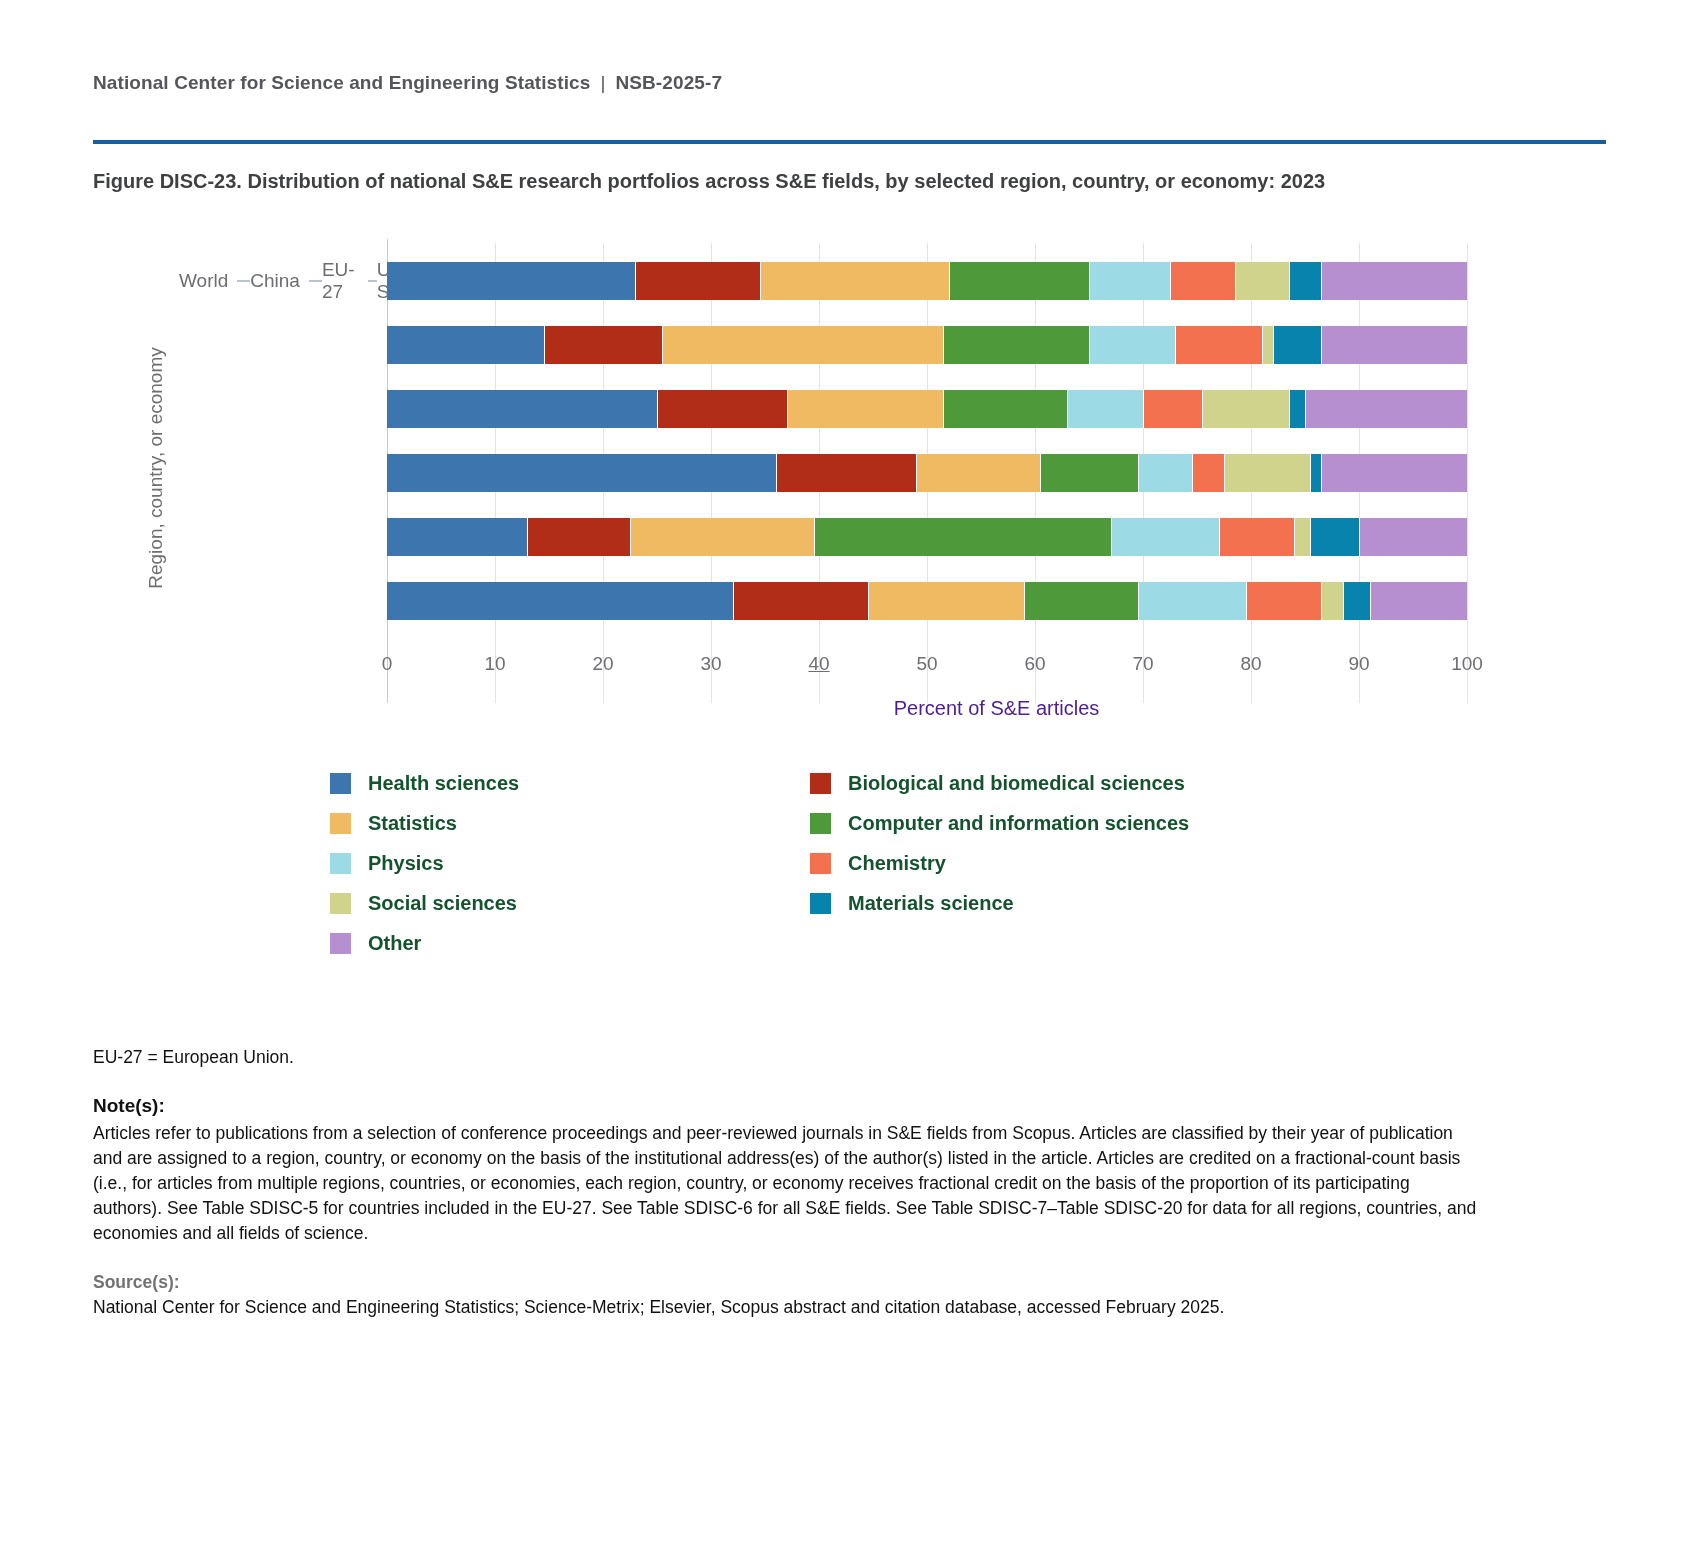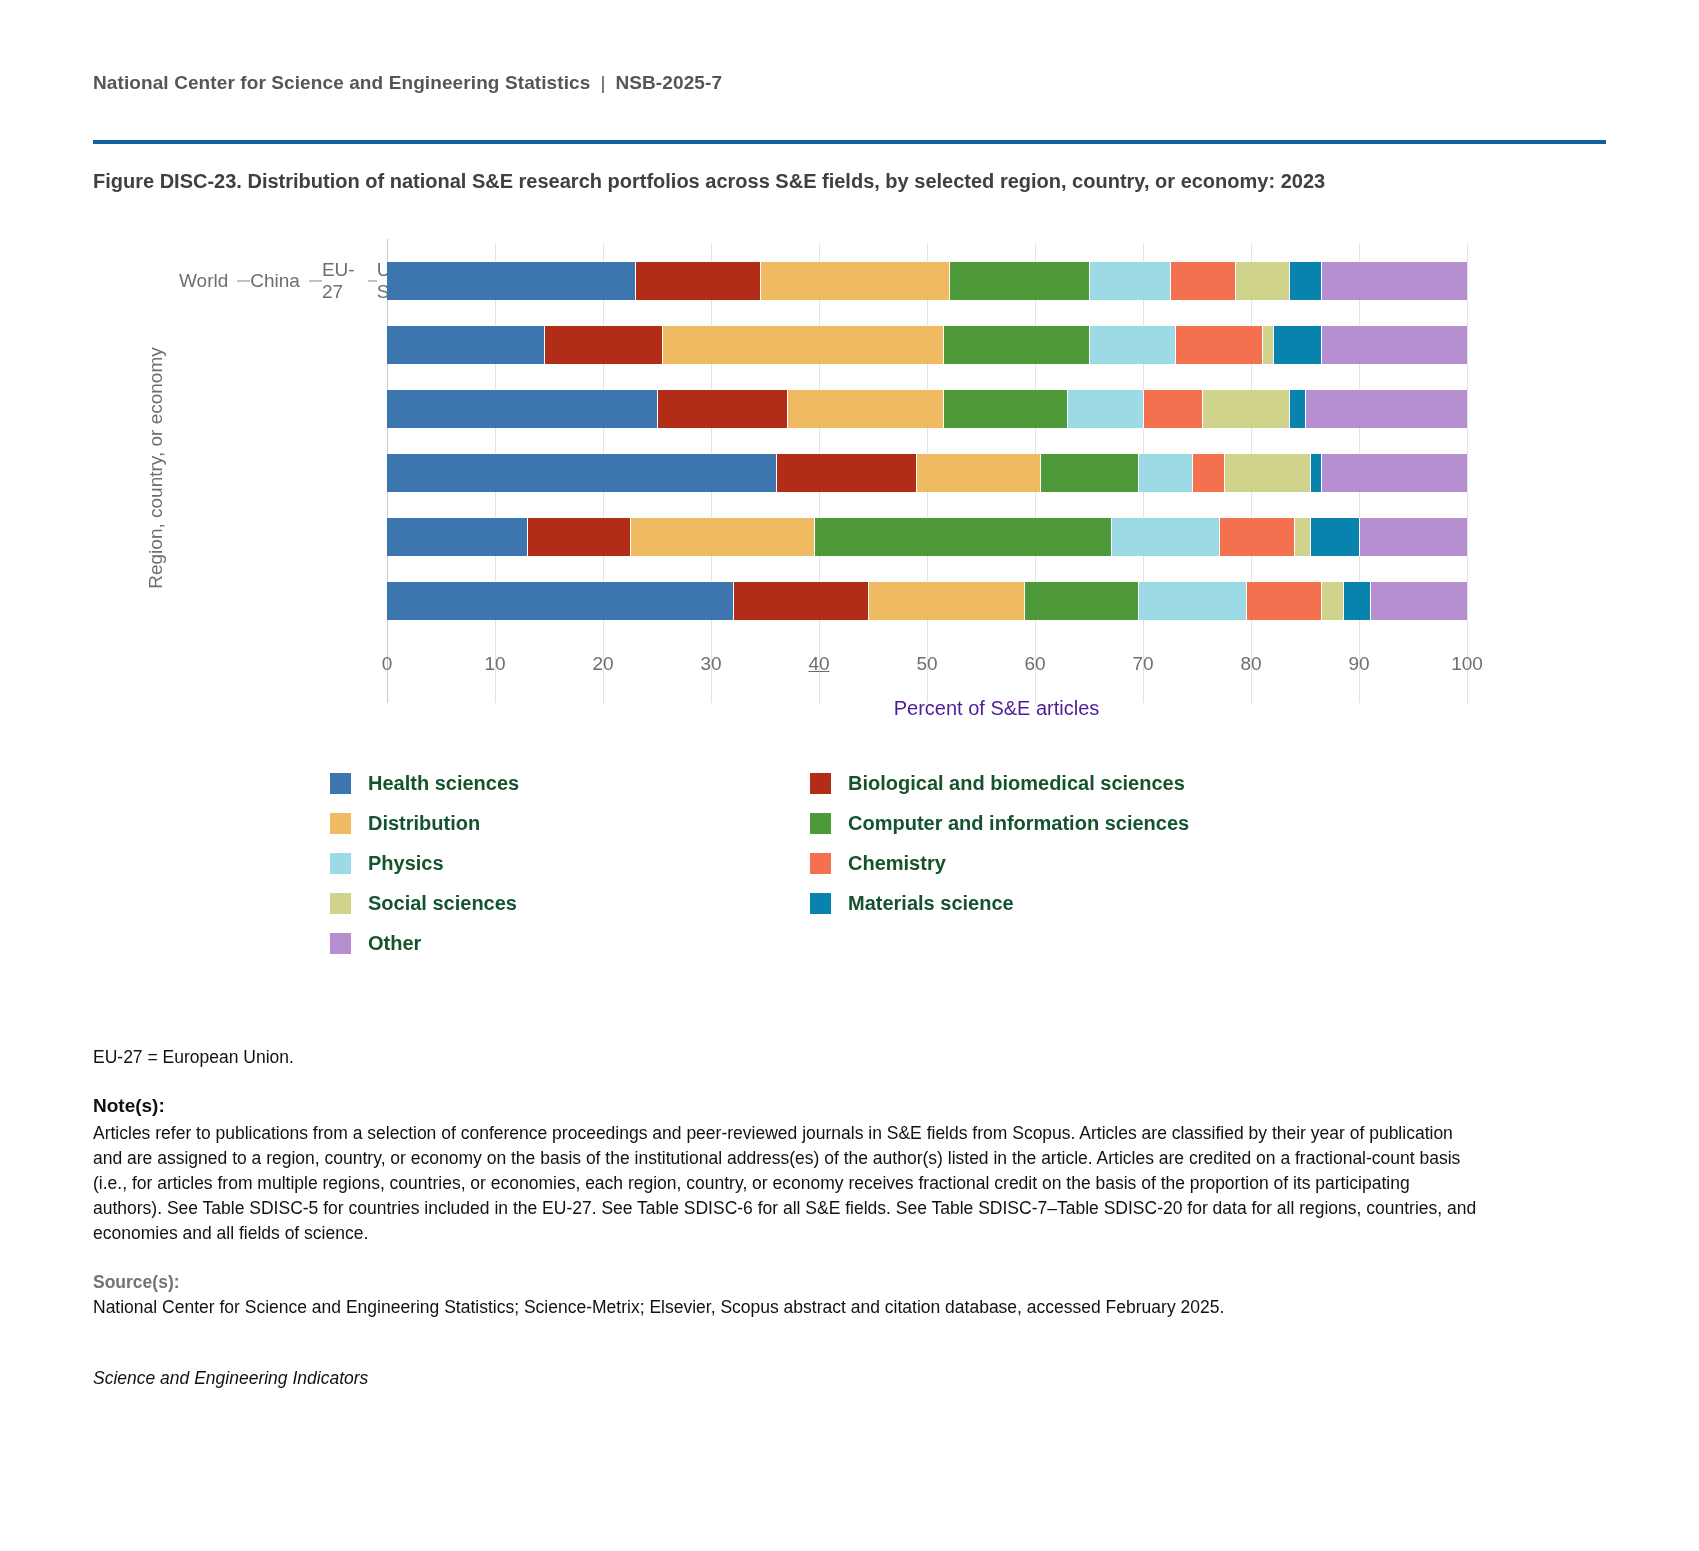--- a/index.html
+++ b/index.html
@@ -210,21 +210,21 @@
   </div>
 
   <div class="legend">
     <div class="legend-col c1" id="legend-col1">
         <div class="legend-item">
           <span class="swatch" style="background: rgb(61, 118, 175);"></span>
           <span class="legend-label">Health sciences</span>
         </div>
         <div class="legend-item">
           <span class="swatch" style="background: rgb(239, 186, 97);"></span>
-          <span class="legend-label">Distribution</span>
+          <span class="legend-label">Statistics</span>
         </div>
         <div class="legend-item">
           <span class="swatch" style="background: rgb(156, 218, 230);"></span>
           <span class="legend-label">Physics</span>
         </div>
         <div class="legend-item">
           <span class="swatch" style="background: rgb(207, 211, 139);"></span>
           <span class="legend-label">Social sciences</span>
         </div>
         <div class="legend-item">
@@ -250,15 +250,14 @@
           <span class="legend-label">Materials science</span>
         </div>
       </div>
   </div>
 
   <div class="abbr-note">EU-27 = European Union.</div>
   <div class="note-label">Note(s):</div>
   <div class="note-text">Articles refer to publications from a selection of conference proceedings and peer-reviewed journals in S&amp;E fields from Scopus. Articles are classified by their year of publication and are assigned to a region, country, or economy on the basis of the institutional address(es) of the author(s) listed in the article. Articles are credited on a fractional-count basis (i.e., for articles from multiple regions, countries, or economies, each region, country, or economy receives fractional credit on the basis of the proportion of its participating authors). See Table SDISC-5 for countries included in the EU-27. See Table SDISC-6 for all S&amp;E fields. See Table SDISC-7–Table SDISC-20 for data for all regions, countries, and economies and all fields of science.</div>
   <div class="source-label">Source(s):</div>
   <div class="source-text">National Center for Science and Engineering Statistics; Science-Metrix; Elsevier, Scopus abstract and citation database, accessed February 2025.</div>
-  <div class="footer-italic">Science and Engineering Indicators</div>
 
 </div>
 
 </body></html>

